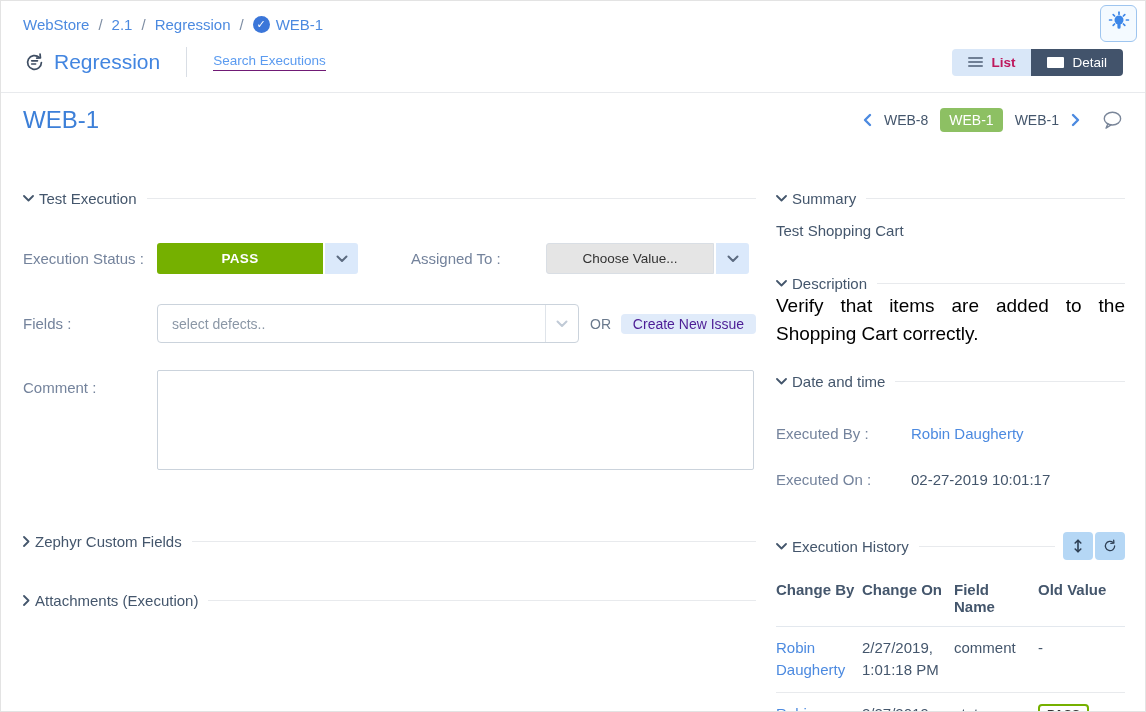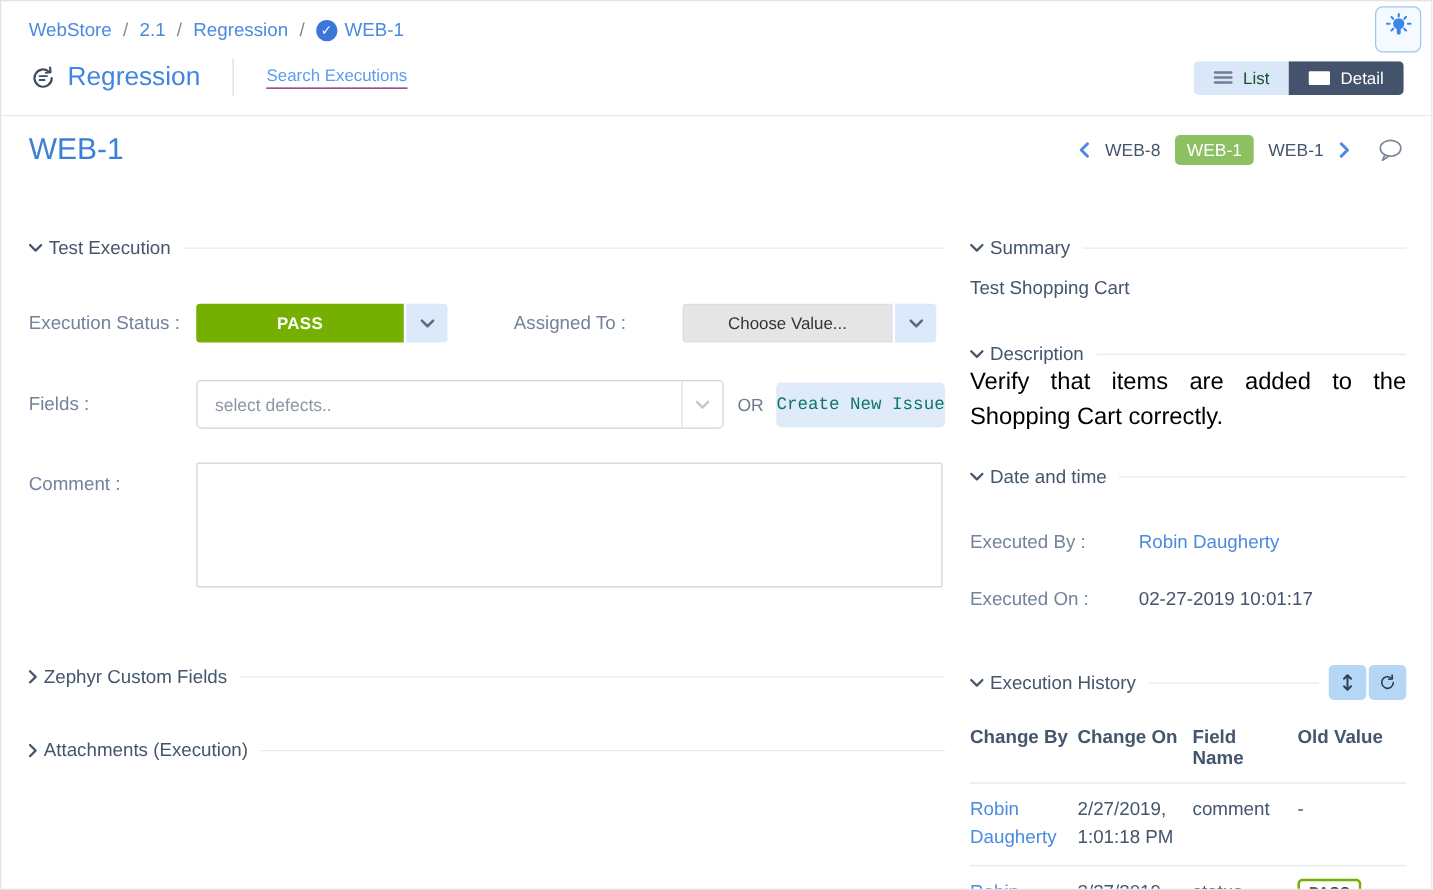--- a/index.html
+++ b/index.html
@@ -16,21 +16,21 @@
   .bulb-btn { position:absolute; top:4px; right:8px; width:37px; height:37px; border:1px solid #9ec5ef; border-radius:6px; background:#f4faff; display:flex; align-items:center; justify-content:center; cursor:pointer; }
 
   
   .header-row { display:flex; align-items:center; margin-top:14px; padding:0 22px; }
   .cycle-icon { display:flex; margin-right:8px; }
   .cycle-title { font-size:21px; color:#4285e0; }
   .v-sep { width:1px; height:30px; background:#d9dee5; margin:0 26px; }
   .search-link { font-size:13.5px; color:#5b9bf0; border-bottom:1px solid #701a75; padding-bottom:2px; cursor:pointer; }
   .toggle-group { margin-left:auto; display:flex; border-radius:4px; overflow:hidden; }
   .toggle-btn { display:flex; align-items:center; gap:8px; height:27px; padding:0 16px; font-size:13.5px; cursor:pointer; }
-  .toggle-list { background:#d9e7f8; color:#14532d; }
+  .toggle-list { background:#d9e7f8; color:#be185d;font-weight:bold; }
   .toggle-detail { background:#42536b; color:#fff; }
   .list-icon { display:inline-flex; flex-direction:column; gap:2px; }
   .list-icon span { width:15px; height:2px; background:#6f7f95; border-radius:1px; }
   .detail-icon { width:17px; height:11px; background:#fff; border-radius:1px; }
 
   .full-divider { height:1px; background:#e8eaed; margin-top:15px; }
 
   
   .title-row { display:flex; align-items:center; padding:13px 22px 0 22px; }
   .exec-title { font-size:24px; color:#3c7fd8; font-weight:normal; }
@@ -57,21 +57,21 @@
   .lbl-comment { width:134px; align-self:flex-start; padding-top:9px; }
 
   .pass-btn { width:166px; height:31px; background:#75b000; color:#fff; font-size:13.5px; font-weight:bold; border:none; border-radius:3px 0 0 3px; letter-spacing:.3px; cursor:pointer; }
   .dd-btn { width:33px; height:31px; background:#dbe9fb; border:none; border-radius:0 3px 3px 0; margin-left:2px; display:flex; align-items:center; justify-content:center; cursor:pointer; }
   .choose-btn { width:168px; height:31px; background:#e5e5e5; border:1px solid #d9dee4; border-radius:3px 0 0 3px; font-size:13.5px; color:#333; cursor:pointer; font-family:inherit; }
 
   .defects-select { position:relative; width:422px; height:39px; border:1px solid #cbd3dc; border-radius:4px; background:#fff; display:flex; align-items:center; cursor:pointer; }
   .defects-placeholder { font-size:14px; color:#8b97a6; margin-left:14px; }
   .defects-caret { position:absolute; right:0; top:0; width:33px; height:100%; border-left:1px solid #dfe4ea; display:flex; align-items:center; justify-content:center; }
   .or-label { font-size:14px; color:#6b7a8d; margin-left:11px; width:22px; }
-  .create-issue-btn { margin-left:9px; width:135px; height:36px; background:#e0ebfa; border:none; border-radius:4px; font-size:14px; color:#0f766e; cursor:pointer; font-family:Liberation Mono, monospace; }
+  .create-issue-btn { margin-left:9px; width:135px; height:20px; background:#e0ebfa; border:none; border-radius:4px; font-size:14px; color:#4c1d95; cursor:pointer; font-family:Liberation Sans, sans-serif; }
 
   .comment-textarea { width:597px; height:100px; border:1px solid #cbd3dc; border-radius:2px; resize:none; font-family:inherit; font-size:14px; padding:8px; color:#44566c; }
 
   .row-status { margin-top:36px; }
   .row-defects { margin-top:30px; }
   .row-comment { margin-top:27px; }
   .collapsed-1 { margin-top:63px; }
   .collapsed-2 { margin-top:42px; }
 
   

